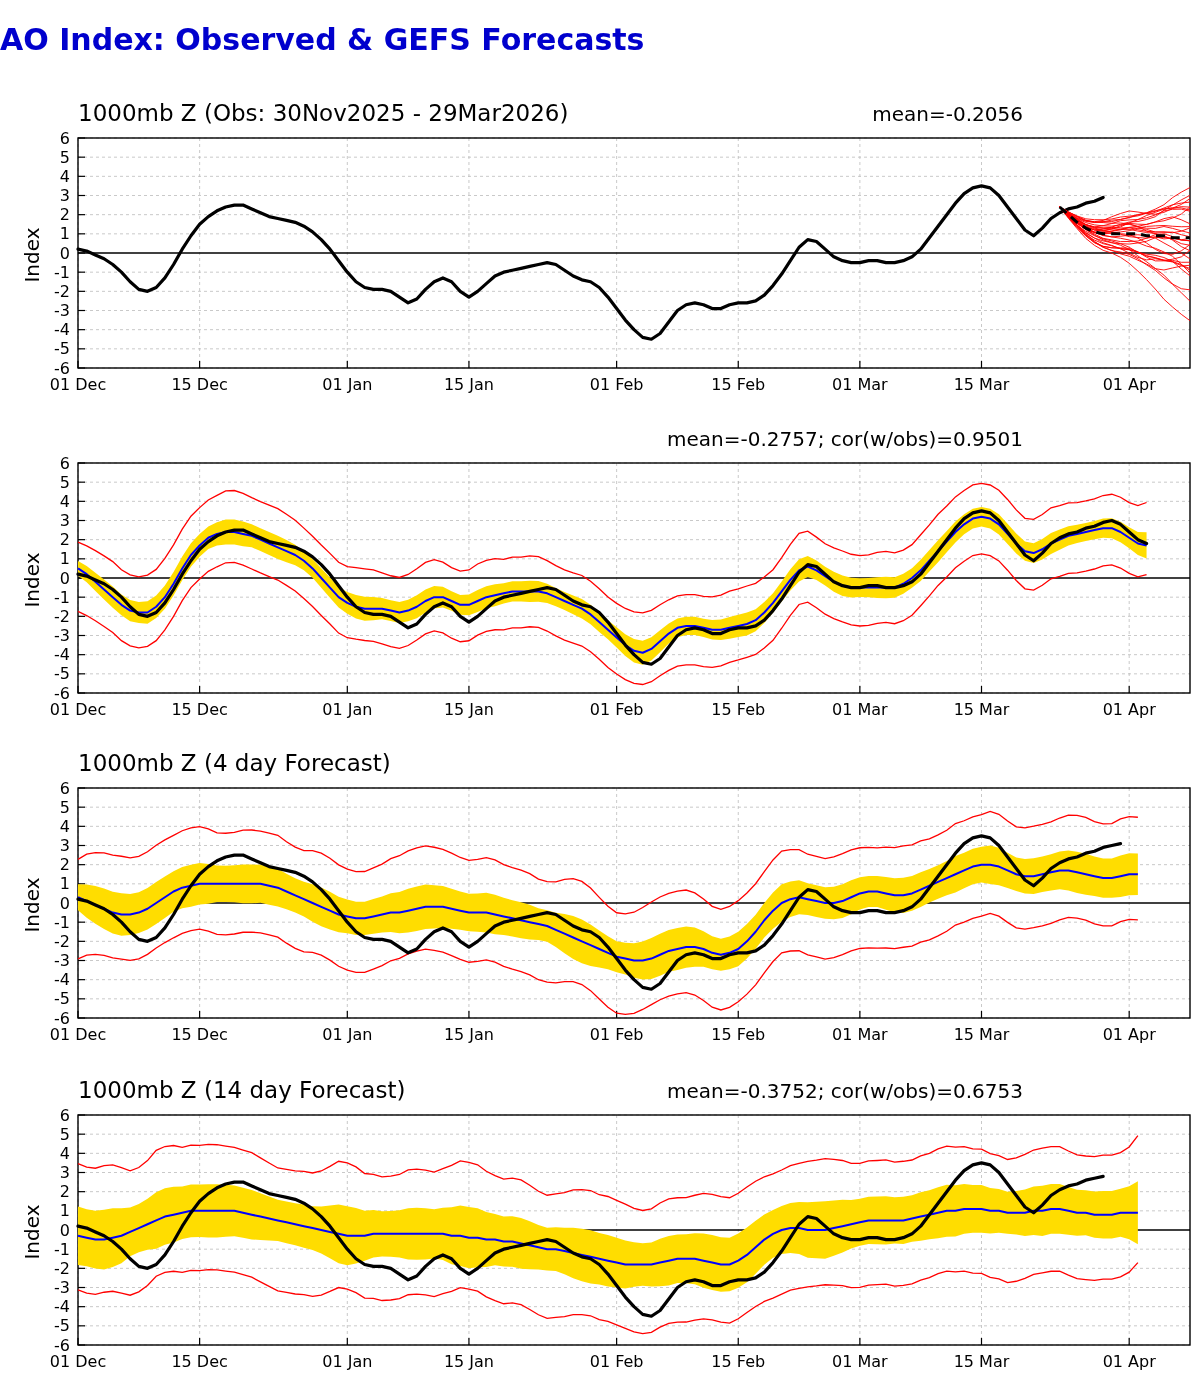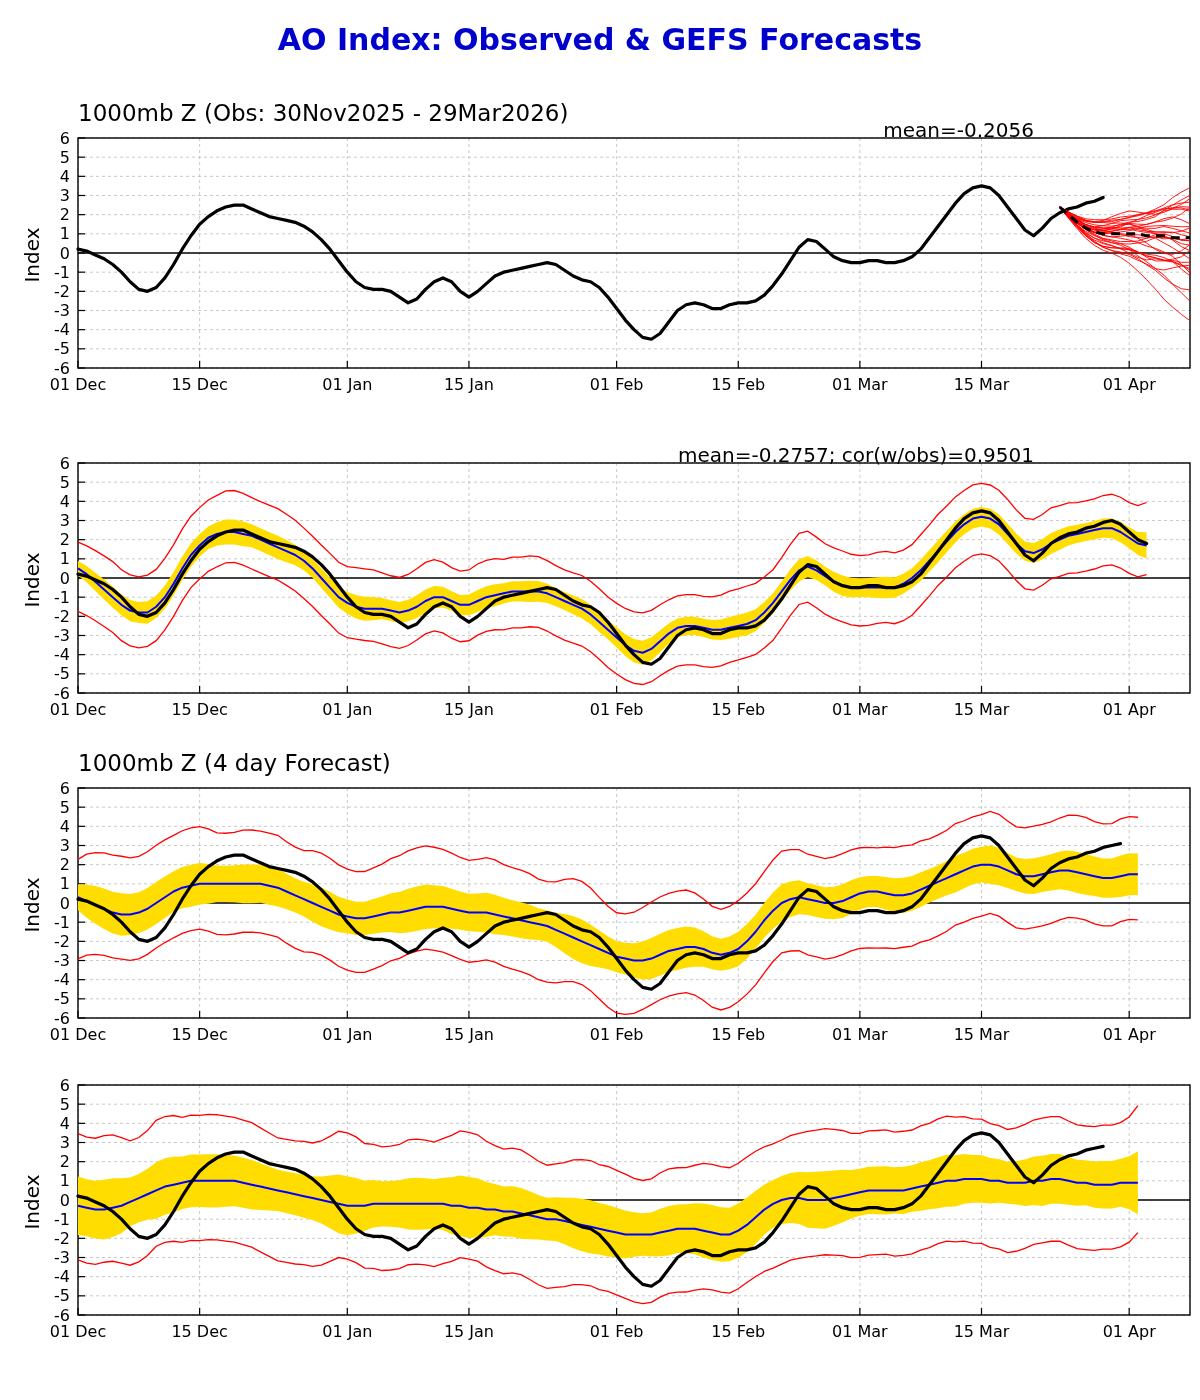--- a/index.html
+++ b/index.html
@@ -6,36 +6,36 @@
   body{
     width:1200px;height:1400px;
     background:#ffffff;
     font-family:"DejaVu Sans", sans-serif;
     overflow:hidden;
   }
   .page{position:relative;width:1200px;height:1400px;}
 
   .main-title{
     position:absolute;top:22px;left:0;width:1200px;
-    text-align:center;
+    text-align:left;
     color:#0000cd;
     font-size:30px;
     font-weight:bold;
     letter-spacing:0px;
   }
 
   .panel{position:absolute;left:0;width:1044px;}
   .panel-header{position:relative;height:30px;}
   .panel-title{
     position:absolute;left:78px;top:0;
     font-size:23px;color:#000;
   }
   .panel-stat{
-    position:absolute;right:10px;top:2px;
-    font-size:20px;color:#000;margin-top:16px;
+    position:absolute;right:21px;top:2px;
+    font-size:20px;color:#000;
   }
 
   .plotwrap{position:relative;height:250px;}
   .ylabel{
     position:absolute;left:4px;top:50%;
     transform:translateY(-50%) rotate(-90deg);
     transform-origin:center center;
     font-size:20px;color:#000;
     white-space:nowrap;
   }
@@ -321,20 +321,24 @@
           <path d="M78.00,104.14L86.69,104.39L95.38,106.08L104.06,108.55L112.75,111.74L121.44,113.33L130.13,113.98L138.81,112.19L147.50,108.08L156.19,102.01L164.88,96.44L173.56,91.16L182.25,87.03L190.94,84.75L199.63,83.06L208.31,83.96L217.00,85.54L225.69,85.71L234.38,85.33L243.06,84.50L251.75,84.43L260.44,84.83L269.13,86.77L277.81,88.83L286.50,93.70L295.19,98.17L303.88,101.85L312.56,104.16L321.25,107.47L329.94,111.83L338.63,116.74L347.31,119.62L356.00,121.71L364.69,121.68L373.38,119.08L382.06,116.45L390.75,113.13L399.44,111.97L408.13,108.87L416.81,106.52L425.50,104.60L434.19,105.15L442.88,105.97L451.56,108.66L460.25,111.51L468.94,113.85L477.63,113.42L486.31,112.76L495.00,114.78L503.69,117.78L512.38,120.15L521.06,122.35L529.75,124.84L538.44,128.17L547.13,130.33L555.81,132.72L564.50,134.07L573.19,136.08L581.88,139.52L590.56,144.43L599.25,150.44L607.94,156.31L616.63,161.19L625.31,162.75L634.00,163.29L642.69,161.42L651.38,158.09L660.06,153.80L668.75,150.04L677.44,148.02L686.13,146.39L694.81,147.53L703.50,151.13L712.19,156.34L720.88,158.64L729.56,156.38L738.25,151.75L746.94,144.08L755.63,134.64L764.31,122.93L773.00,112.49L781.69,104.36L790.38,101.45L799.06,100.33L807.75,103.28L816.44,105.26L825.13,107.29L833.81,106.65L842.50,104.19L851.19,100.36L859.88,97.24L868.56,95.94L877.25,96.10L885.94,97.01L894.63,98.36L903.31,97.66L912.00,96.09L920.69,92.22L929.38,89.11L938.06,85.19L946.75,81.03L955.44,76.06L964.13,72.66L972.81,68.82L981.50,66.76L990.19,65.45L998.88,67.79L1007.56,72.77L1016.25,77.39L1024.94,78.95L1033.63,78.30L1042.31,76.40L1051.00,74.23L1059.69,71.57L1068.38,70.40L1077.06,71.71L1085.75,73.66L1094.44,76.44L1103.13,78.49L1111.81,78.45L1120.50,75.39L1129.19,73.33L1137.88,73.59L1137.88,114.91L1129.19,115.17L1120.50,116.95L1111.81,117.72L1103.13,117.68L1094.44,115.89L1085.75,114.84L1077.06,112.95L1068.38,110.44L1059.69,109.26L1051.00,110.44L1042.31,112.10L1033.63,114.04L1024.94,113.38L1016.25,111.11L1007.56,108.06L998.88,105.37L990.19,103.88L981.50,102.57L972.81,104.35L964.13,108.18L955.44,112.44L946.75,115.14L938.06,118.64L929.38,122.39L920.69,126.95L912.00,130.74L903.31,133.00L894.63,132.31L885.94,129.82L877.25,126.90L868.56,127.06L859.88,129.59L851.19,134.14L842.50,137.98L833.81,139.35L825.13,138.71L816.44,136.90L807.75,135.06L799.06,134.17L790.38,136.88L781.69,141.64L773.00,148.84L764.31,157.57L755.63,168.86L746.94,178.59L738.25,186.25L729.56,189.29L720.88,190.86L712.19,189.33L703.50,186.87L694.81,186.64L686.13,187.77L677.44,189.98L668.75,191.79L660.06,195.70L651.38,199.08L642.69,199.58L634.00,197.71L625.31,194.41L616.63,192.15L607.94,189.35L599.25,187.56L590.56,185.90L581.88,183.15L573.19,178.92L564.50,173.27L555.81,166.95L547.13,161.67L538.44,160.00L529.75,159.50L521.06,158.15L512.38,156.51L503.69,155.05L495.00,154.22L486.31,152.41L477.63,151.74L468.94,151.32L460.25,149.83L451.56,148.84L442.88,147.69L434.19,148.52L425.50,149.06L416.81,150.98L408.13,152.46L399.44,153.20L390.75,152.03L382.06,152.55L373.38,153.76L364.69,154.98L356.00,154.96L347.31,153.22L338.63,152.26L329.94,149.51L321.25,146.20L312.56,141.84L303.88,136.48L295.19,132.50L286.50,129.30L277.81,126.50L269.13,124.73L260.44,122.84L251.75,123.24L243.06,123.17L234.38,122.33L225.69,121.96L217.00,122.12L208.31,123.71L199.63,124.60L190.94,126.75L182.25,128.31L173.56,131.84L164.88,138.06L156.19,143.99L147.50,149.42L138.81,152.98L130.13,155.02L121.44,155.67L112.75,153.43L104.06,148.95L95.38,143.76L86.69,137.77L78.00,130.36Z" fill="#ffdd00" stroke="none"></path>
           <path d="M78.00,79.34L86.69,74.13L95.38,72.53L104.06,72.92L112.75,75.12L121.44,76.24L130.13,77.88L138.81,76.27L147.50,71.74L156.19,65.18L164.88,59.89L173.56,55.32L182.25,50.73L190.94,47.92L199.63,46.57L208.31,48.82L217.00,52.83L225.69,53.26L234.38,52.31L243.06,50.19L251.75,50.02L260.44,51.03L269.13,53.01L277.81,55.30L286.50,61.75L295.19,67.17L303.88,70.62L312.56,70.60L321.25,73.12L329.94,78.28L338.63,84.85L347.31,89.18L356.00,91.55L364.69,91.48L373.38,87.82L382.06,84.10L390.75,78.65L399.44,75.71L408.13,70.82L416.81,67.81L425.50,65.88L434.19,67.25L442.88,69.34L451.56,73.20L460.25,77.47L468.94,80.45L477.63,79.39L486.31,77.70L495.00,79.90L503.69,84.55L512.38,87.61L521.06,90.24L529.75,93.59L538.44,99.09L547.13,101.62L555.81,101.80L564.50,99.36L573.19,98.59L581.88,101.43L590.56,107.98L599.25,117.33L607.94,126.31L616.63,132.76L625.31,133.80L634.00,132.23L642.69,127.51L651.38,122.02L660.06,117.02L668.75,113.39L677.44,111.21L686.13,110.02L694.81,112.88L703.50,119.07L712.19,126.37L720.88,129.27L729.56,126.46L738.25,120.62L746.94,112.94L755.63,103.73L764.31,91.70L773.00,79.96L781.69,71.11L790.38,69.63L799.06,69.72L807.75,74.23L816.44,76.33L825.13,78.53L833.81,76.90L842.50,73.60L851.19,69.80L859.88,67.76L868.56,67.39L877.25,67.81L885.94,67.18L894.63,67.65L903.31,65.90L912.00,64.86L920.69,60.93L929.38,58.93L938.06,54.87L946.75,50.21L955.44,43.51L964.13,40.76L972.81,36.92L981.50,34.64L990.19,31.33L998.88,34.32L1007.56,41.04L1016.25,46.87L1024.94,47.88L1033.63,46.23L1042.31,44.37L1051.00,41.80L1059.69,38.01L1068.38,35.05L1077.06,35.45L1085.75,37.45L1094.44,41.55L1103.13,43.79L1111.81,43.69L1120.50,38.88L1129.19,36.60L1137.88,37.27" fill="none" stroke="#ff0000" stroke-width="1.3"></path>
           <path d="M78.00,178.78L86.69,175.07L95.38,174.38L104.06,175.34L112.75,177.82L121.44,179.07L130.13,180.43L138.81,178.77L147.50,174.36L156.19,167.93L164.88,162.57L173.56,157.80L182.25,153.34L190.94,150.67L199.63,149.23L208.31,151.11L217.00,154.45L225.69,154.80L234.38,154.01L243.06,152.25L251.75,152.11L260.44,152.95L269.13,154.92L277.81,157.14L286.50,163.16L295.19,168.32L303.88,171.83L312.56,172.45L321.25,175.19L329.94,180.13L338.63,186.25L347.31,190.17L356.00,192.46L364.69,192.40L373.38,189.04L382.06,185.62L390.75,180.76L399.44,178.31L408.13,173.91L416.81,171.08L425.50,169.16L434.19,170.30L442.88,172.04L451.56,175.57L460.25,179.46L468.94,182.26L477.63,181.37L486.31,179.97L495.00,182.12L503.69,186.31L512.38,189.18L521.06,191.69L529.75,194.81L538.44,199.71L547.13,202.14L555.81,202.92L564.50,201.53L573.19,201.53L581.88,204.53L590.56,210.63L599.25,219.06L607.94,227.18L616.63,233.20L625.31,234.38L634.00,233.40L642.69,229.46L651.38,224.56L660.06,219.76L668.75,216.09L677.44,213.96L686.13,212.65L694.81,215.04L703.50,220.51L712.19,227.23L720.88,229.97L729.56,227.31L738.25,221.80L746.94,214.13L755.63,204.85L764.31,192.91L773.00,181.53L781.69,172.88L790.38,171.00L799.06,170.76L807.75,174.84L816.44,176.90L825.13,179.06L833.81,177.70L842.50,174.63L851.19,170.82L859.88,168.49L868.56,167.86L877.25,168.21L885.94,168.01L894.63,168.72L903.31,167.26L912.00,166.07L920.69,162.16L929.38,159.85L938.06,155.83L946.75,151.31L955.44,145.08L964.13,142.15L972.81,138.31L981.50,136.09L990.19,133.34L998.88,136.15L1007.56,142.39L1016.25,147.88L1024.94,149.05L1033.63,147.67L1042.31,145.80L1051.00,143.34L1059.69,139.87L1068.38,137.40L1077.06,138.05L1085.75,140.03L1094.44,143.77L1103.13,145.95L1111.81,145.88L1120.50,141.55L1129.19,139.32L1137.88,139.88" fill="none" stroke="#ff0000" stroke-width="1.3"></path>
           <path d="M78.00,117.25L86.69,121.08L95.38,124.92L104.06,128.75L112.75,132.58L121.44,134.50L130.13,134.50L138.81,132.58L147.50,128.75L156.19,123.00L164.88,117.25L173.56,111.50L182.25,107.67L190.94,105.75L199.63,103.83L208.31,103.83L217.00,103.83L225.69,103.83L234.38,103.83L243.06,103.83L251.75,103.83L260.44,103.83L269.13,105.75L277.81,107.67L286.50,111.50L295.19,115.33L303.88,119.17L312.56,123.00L321.25,126.83L329.94,130.67L338.63,134.50L347.31,136.42L356.00,138.33L364.69,138.33L373.38,136.42L382.06,134.50L390.75,132.58L399.44,132.58L408.13,130.67L416.81,128.75L425.50,126.83L434.19,126.83L442.88,126.83L451.56,128.75L460.25,130.67L468.94,132.58L477.63,132.58L486.31,132.58L495.00,134.50L503.69,136.42L512.38,138.33L521.06,140.25L529.75,142.17L538.44,144.08L547.13,146.00L555.81,149.83L564.50,153.67L573.19,157.50L581.88,161.33L590.56,165.17L599.25,169.00L607.94,172.83L616.63,176.67L625.31,178.58L634.00,180.50L642.69,180.50L651.38,178.58L660.06,174.75L668.75,170.92L677.44,169.00L686.13,167.08L694.81,167.08L703.50,169.00L712.19,172.83L720.88,174.75L729.56,172.83L738.25,169.00L746.94,161.33L755.63,151.75L764.31,140.25L773.00,130.67L781.69,123.00L790.38,119.17L799.06,117.25L807.75,119.17L816.44,121.08L825.13,123.00L833.81,123.00L842.50,121.08L851.19,117.25L859.88,113.42L868.56,111.50L877.25,111.50L885.94,113.42L894.63,115.33L903.31,115.33L912.00,113.42L920.69,109.58L929.38,105.75L938.06,101.92L946.75,98.08L955.44,94.25L964.13,90.42L972.81,86.58L981.50,84.67L990.19,84.67L998.88,86.58L1007.56,90.42L1016.25,94.25L1024.94,96.17L1033.63,96.17L1042.31,94.25L1051.00,92.33L1059.69,90.42L1068.38,90.42L1077.06,92.33L1085.75,94.25L1094.44,96.17L1103.13,98.08L1111.81,98.08L1120.50,96.17L1129.19,94.25L1137.88,94.25" fill="none" stroke="#0000ff" stroke-width="2" stroke-linejoin="round"></path>
           <path d="M78.00,119.17L86.69,121.08L95.38,124.92L104.06,128.75L112.75,134.50L121.44,142.17L130.13,151.75L138.81,159.42L147.50,161.33L156.19,157.50L164.88,147.92L173.56,134.50L182.25,119.17L190.94,105.75L199.63,94.25L208.31,86.58L217.00,80.83L225.69,77.00L234.38,75.08L243.06,75.08L251.75,78.92L260.44,82.75L269.13,86.58L277.81,88.50L286.50,90.42L295.19,92.33L303.88,96.17L312.56,101.92L321.25,109.58L329.94,119.17L338.63,130.67L347.31,142.17L356.00,151.75L364.69,157.50L373.38,159.42L382.06,159.42L390.75,161.33L399.44,167.08L408.13,172.83L416.81,169.00L425.50,159.42L434.19,151.75L442.88,147.92L451.56,151.75L460.25,161.33L468.94,167.08L477.63,161.33L486.31,153.67L495.00,146.00L503.69,142.17L512.38,140.25L521.06,138.33L529.75,136.42L538.44,134.50L547.13,132.58L555.81,134.50L564.50,140.25L573.19,146.00L581.88,149.83L590.56,151.75L599.25,157.50L607.94,167.08L616.63,178.58L625.31,190.08L634.00,199.67L642.69,207.33L651.38,209.25L660.06,203.50L668.75,192.00L677.44,180.50L686.13,174.75L694.81,172.83L703.50,174.75L712.19,178.58L720.88,178.58L729.56,174.75L738.25,172.83L746.94,172.83L755.63,170.92L764.31,165.17L773.00,155.58L781.69,144.08L790.38,130.67L799.06,117.25L807.75,109.58L816.44,111.50L825.13,119.17L833.81,126.83L842.50,130.67L851.19,132.58L859.88,132.58L868.56,130.67L877.25,130.67L885.94,132.58L894.63,132.58L903.31,130.67L912.00,126.83L920.69,119.17L929.38,107.67L938.06,96.17L946.75,84.67L955.44,73.17L964.13,63.58L972.81,57.83L981.50,55.92L990.19,57.83L998.88,65.50L1007.56,77.00L1016.25,88.50L1024.94,100.00L1033.63,105.75L1042.31,98.08L1051.00,88.50L1059.69,82.75L1068.38,78.92L1077.06,77.00L1085.75,73.17L1094.44,71.25L1103.13,67.42L1111.81,65.50L1120.50,63.58" fill="none" stroke="#000" stroke-width="3.2" stroke-linejoin="round" stroke-linecap="round"></path>
         </svg>
     </div>
   </div>
 
   <div class="panel" style="top:1077px;">
+    <div class="panel-header">
+      <div class="panel-title">1000mb Z (14 day Forecast)</div>
+      <div class="panel-stat">mean=-0.3752; cor(w/obs)=0.6753</div>
+    </div>
     <div class="plotwrap">
       <div class="ylabel">Index</div>
       <svg id="svg3" width="1200" height="270">
           <line x1="78" y1="238" x2="1190" y2="238" stroke="#bbbbbb" stroke-width="0.8" stroke-dasharray="3,3"></line>
           <line x1="78" y1="218.83333333333331" x2="1190" y2="218.83333333333331" stroke="#bbbbbb" stroke-width="0.8" stroke-dasharray="3,3"></line>
           <line x1="78" y1="199.66666666666669" x2="1190" y2="199.66666666666669" stroke="#bbbbbb" stroke-width="0.8" stroke-dasharray="3,3"></line>
           <line x1="78" y1="180.5" x2="1190" y2="180.5" stroke="#bbbbbb" stroke-width="0.8" stroke-dasharray="3,3"></line>
           <line x1="78" y1="161.33333333333331" x2="1190" y2="161.33333333333331" stroke="#bbbbbb" stroke-width="0.8" stroke-dasharray="3,3"></line>
           <line x1="78" y1="142.16666666666669" x2="1190" y2="142.16666666666669" stroke="#bbbbbb" stroke-width="0.8" stroke-dasharray="3,3"></line>
           <line x1="78" y1="103.83333333333334" x2="1190" y2="103.83333333333334" stroke="#bbbbbb" stroke-width="0.8" stroke-dasharray="3,3"></line>

